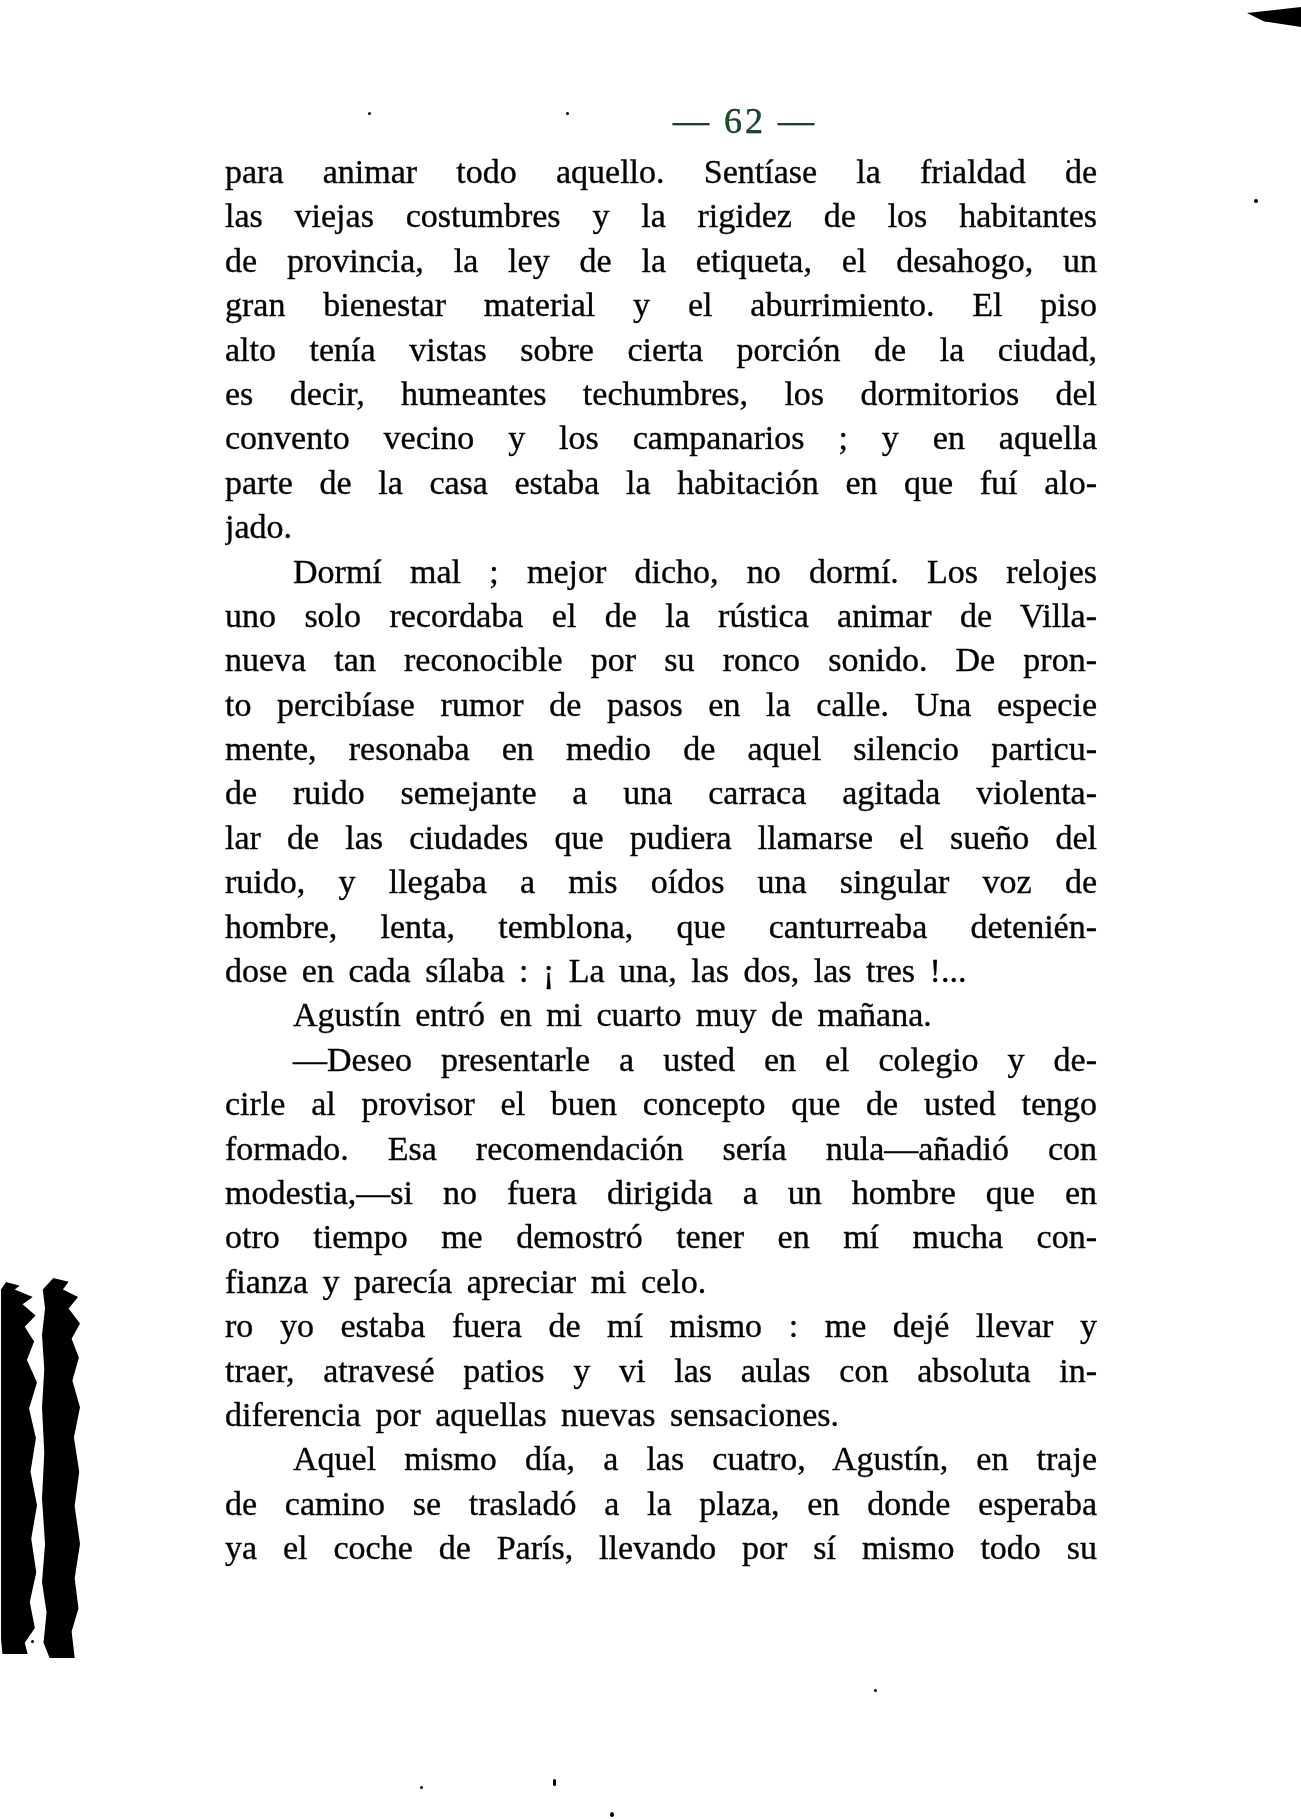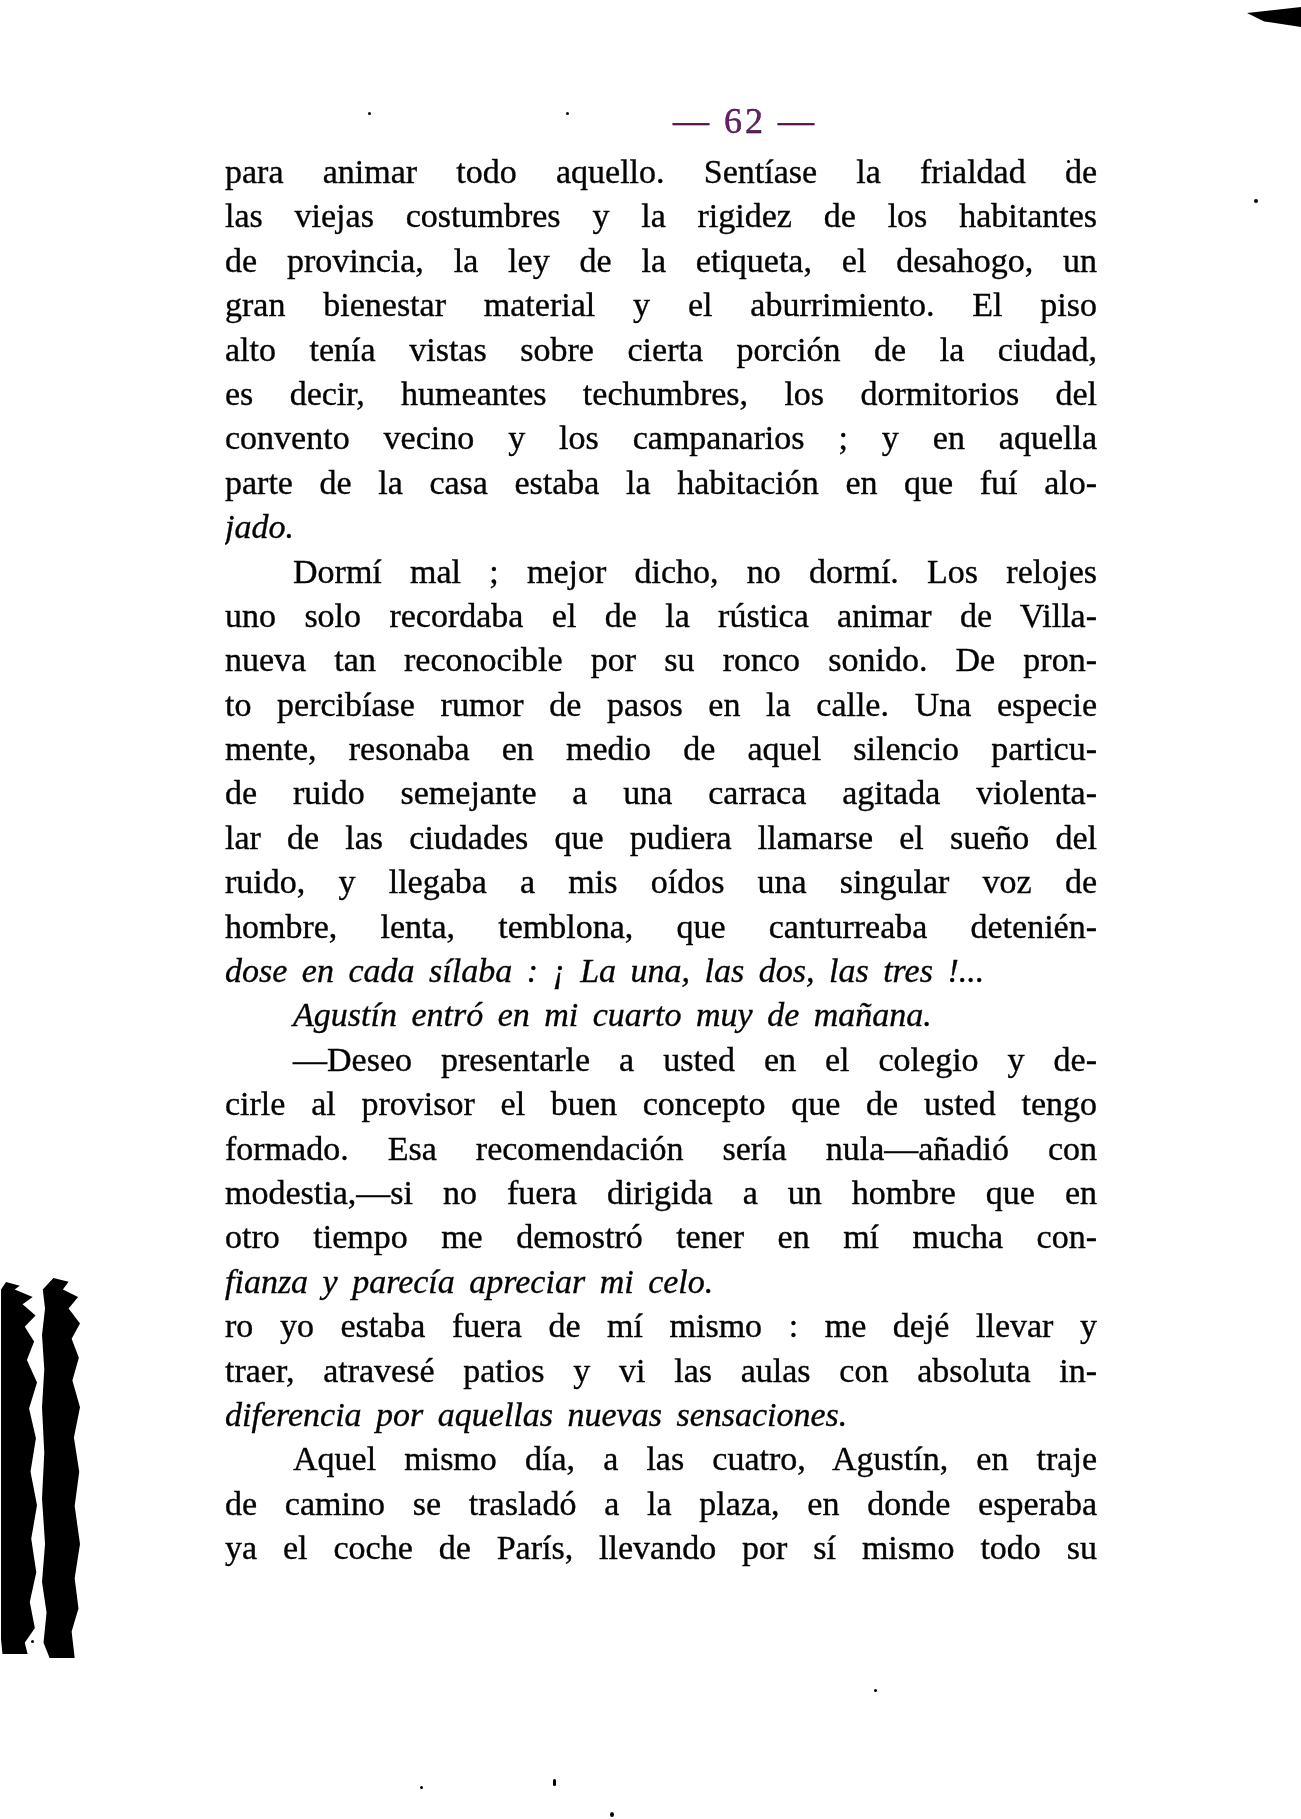--- a/index.html
+++ b/index.html
@@ -13,37 +13,37 @@
   .scan-page {
     position: absolute; inset: 0;
     background: #ffffff;
   }
   .page-header {
     position: absolute;
     top: 100px; left: 650px; width: 190px;
     text-align: center;
     font-size: 36px;
     letter-spacing: 3px;
-    color: #701a75;
+    color: #14532d;
     -webkit-text-stroke: 0.35px #000;
   }
   .text-block {
     position: absolute;
     top: 150px; left: 225px; width: 872px;
     color: #040404;
   }
   .line {
     font-size: 34px;
     line-height: 44.4px;
     height: 44.4px;
     overflow: hidden;
     -webkit-text-stroke: 0.35px #000;
   }
   .line.just { text-align: justify; text-align-last: justify; word-spacing: 2px; }
-  .line.plast { text-align: center; text-align-last: left; word-spacing: 6px; font-style: italic; }
+  .line.plast { text-align: center; text-align-last: left; word-spacing: 6px; }
   .line.indent { text-indent: 68px; }
 
   
   .corner-wedge {
     position: absolute;
     left: 1247px; top: 7px; width: 54px; height: 20px;
     background: #000;
     clip-path: polygon(0 30%, 100% 0, 100% 100%, 32% 72%);
   }
   .ink-bar { position: absolute; background: #000; }

